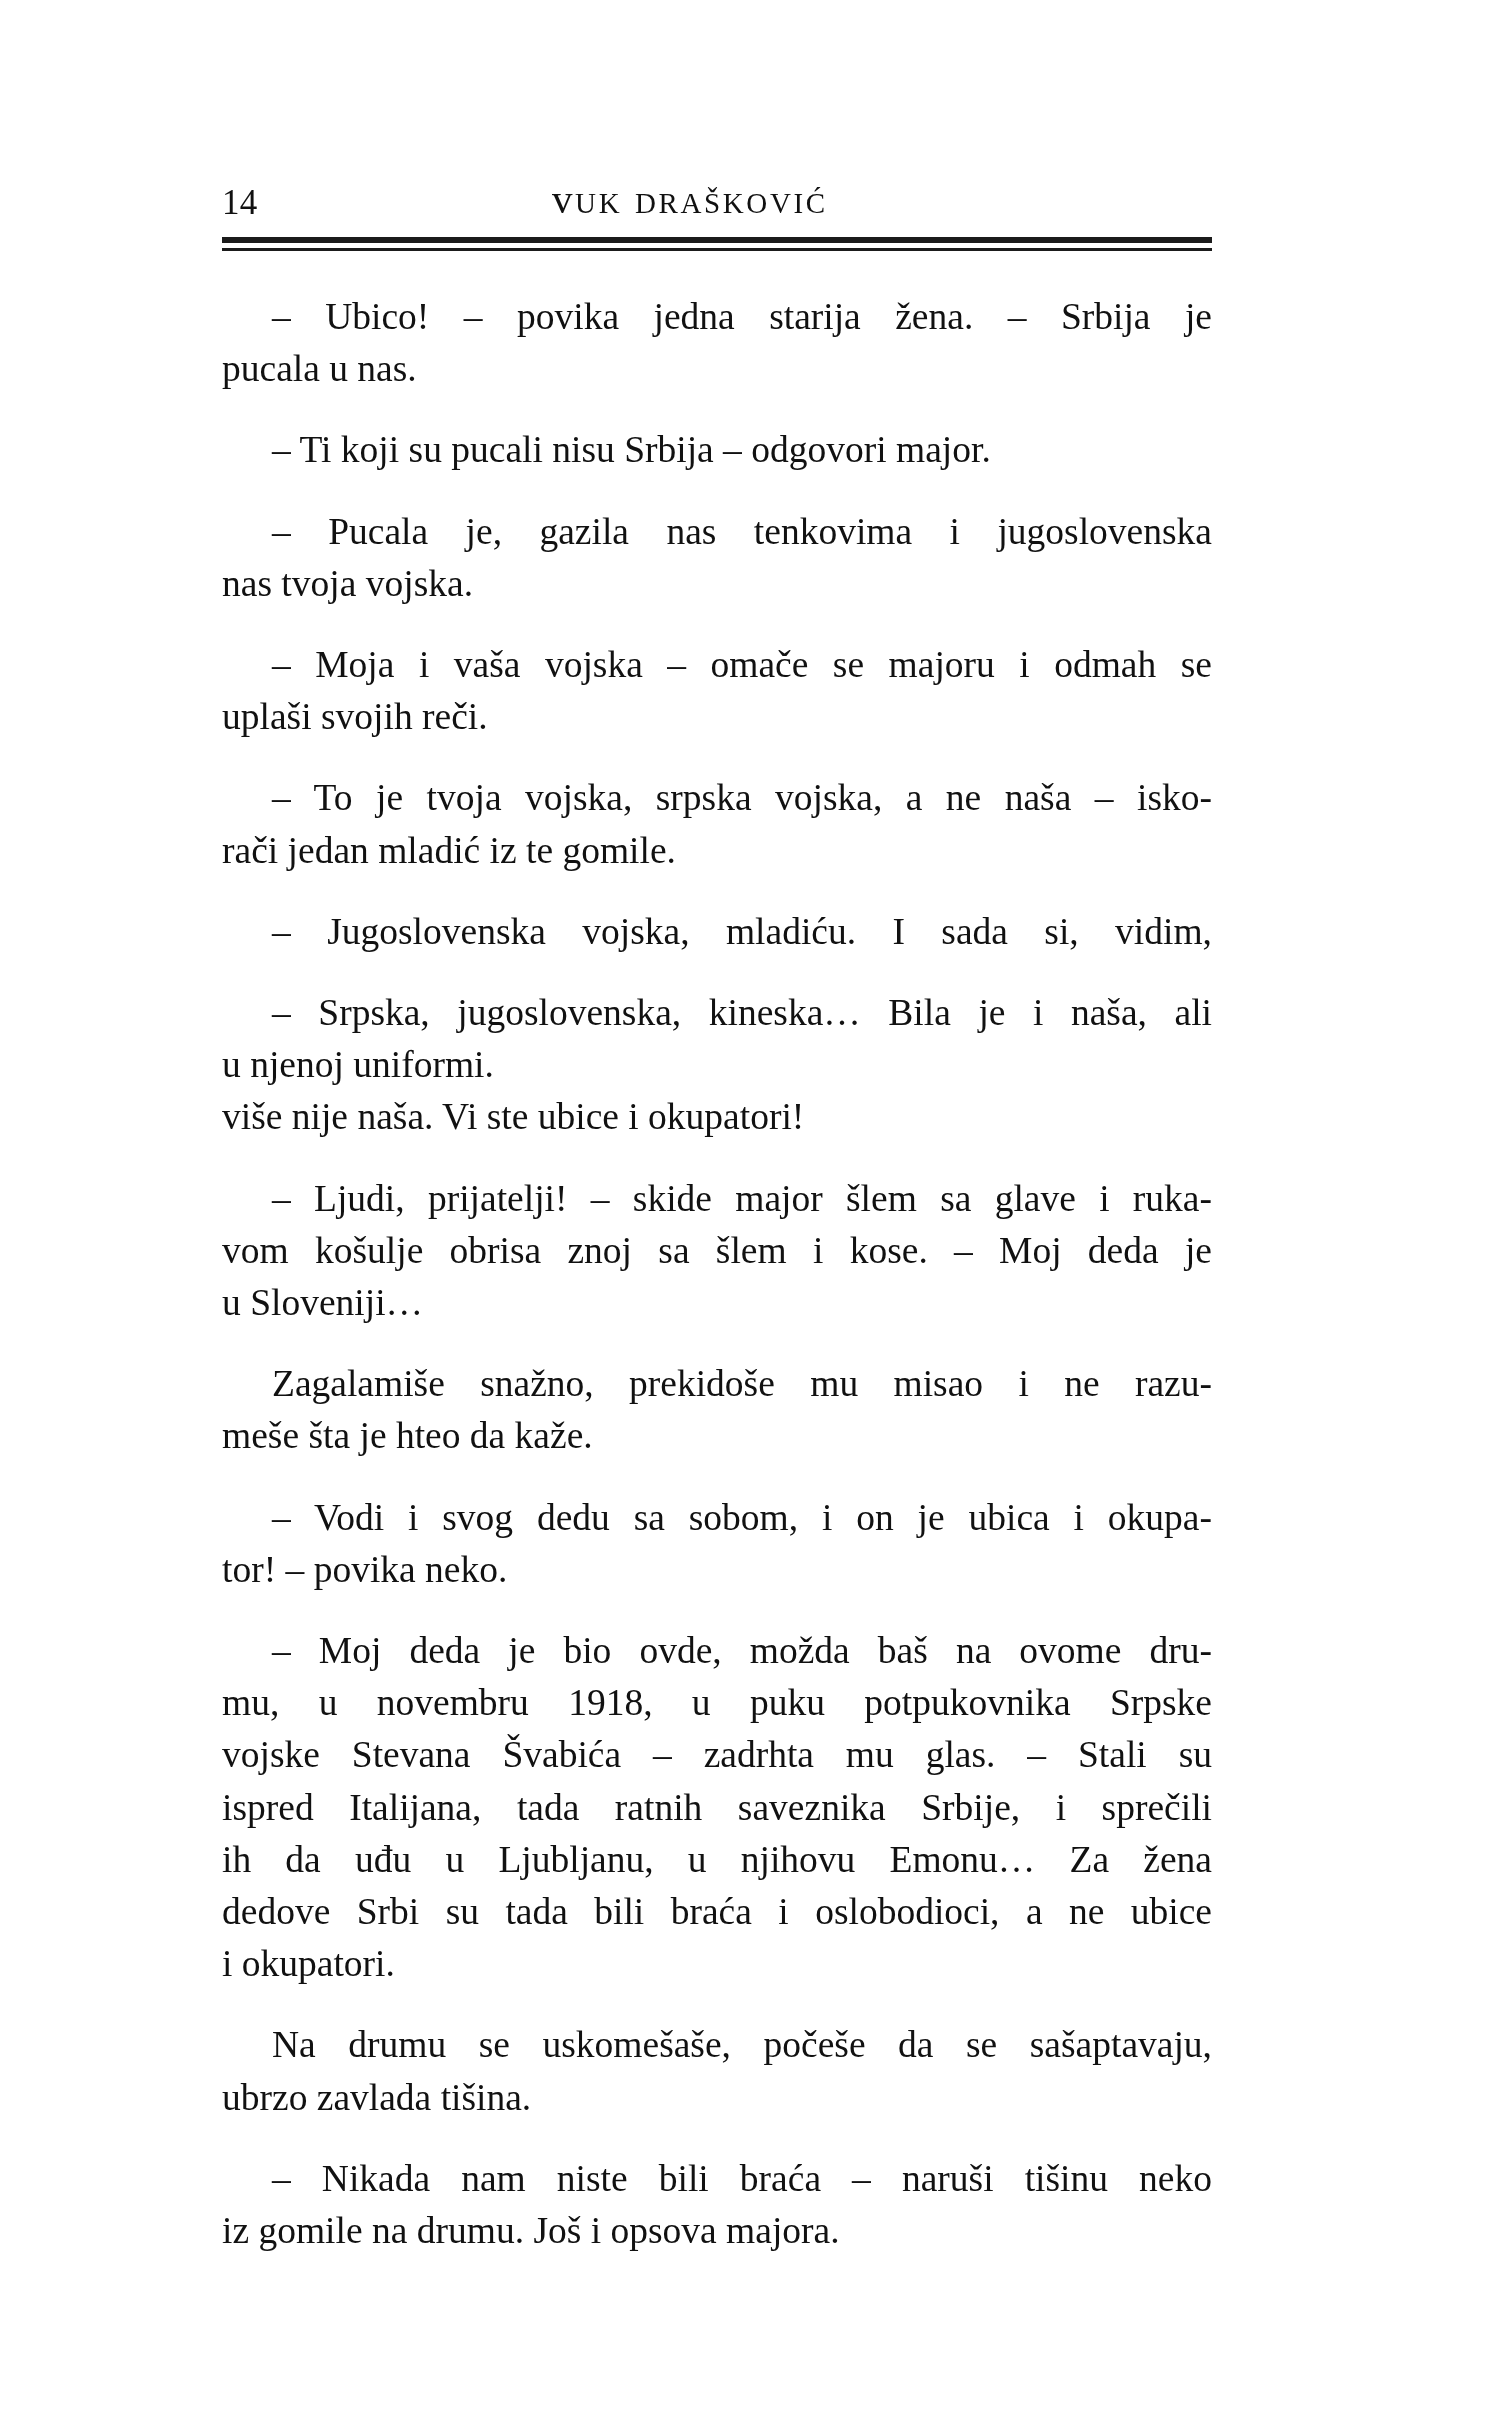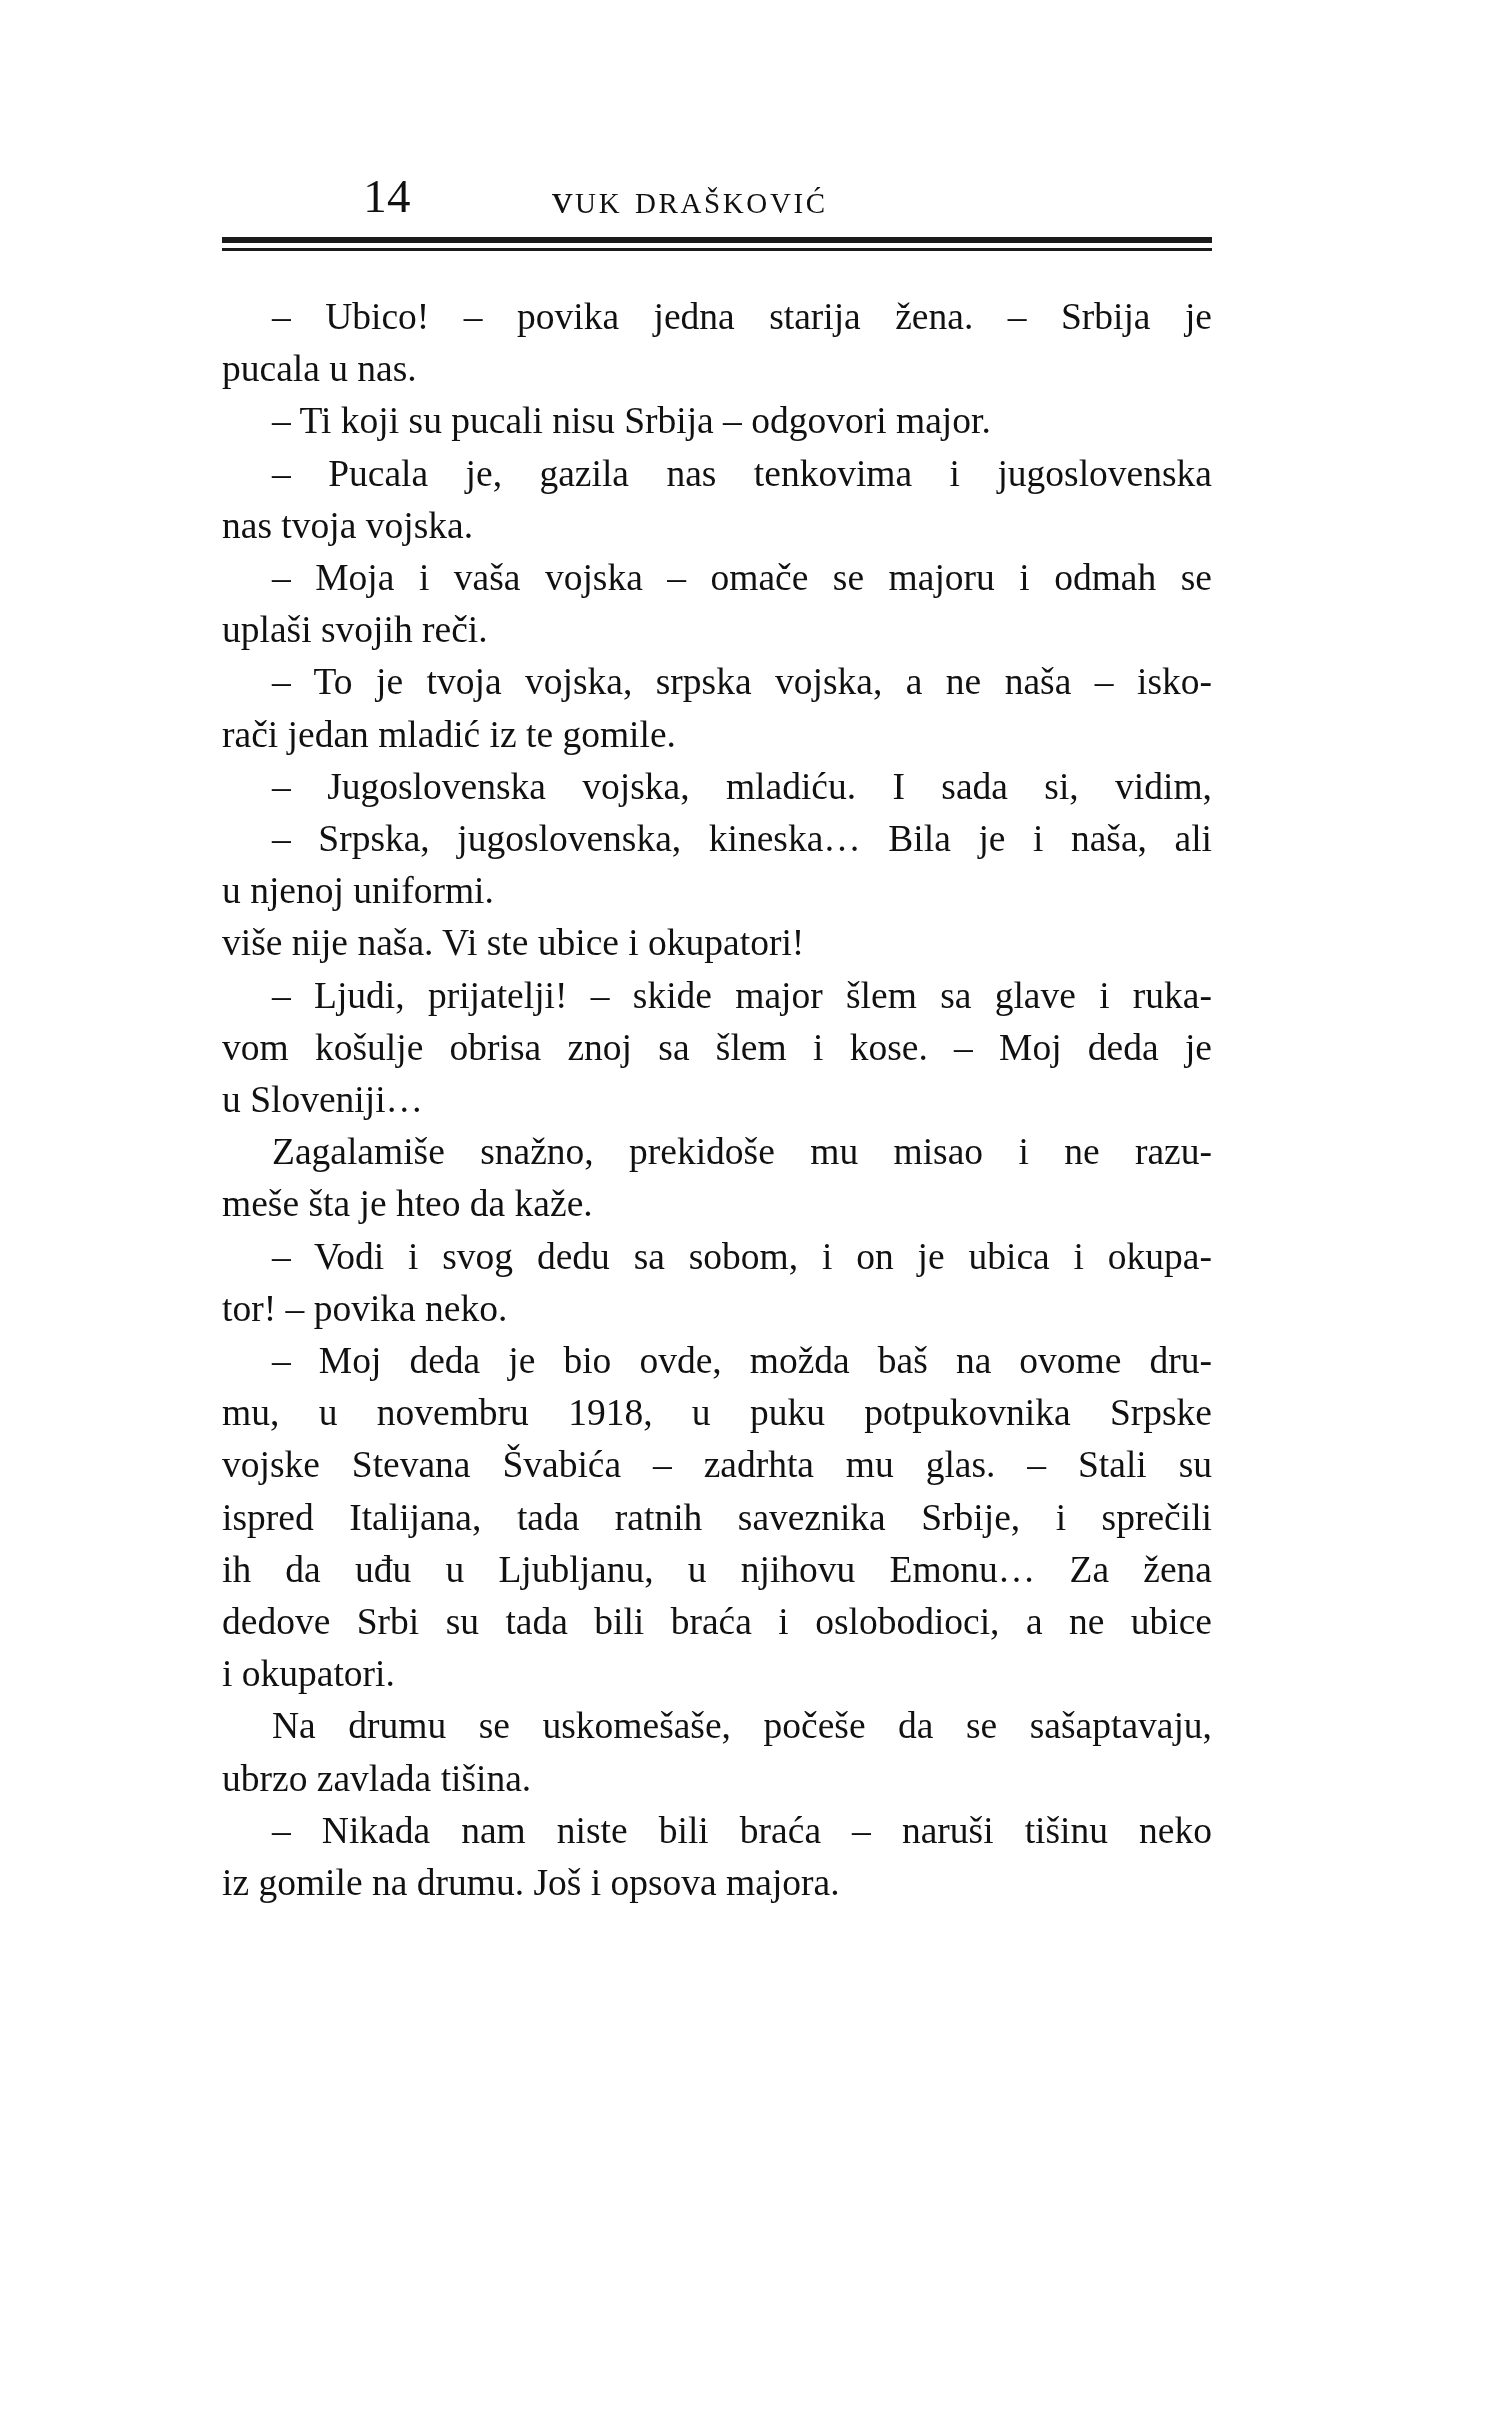--- a/index.html
+++ b/index.html
@@ -31,27 +31,26 @@
   }
 
   
   .running-head {
     position: relative;
     height: 70px;
     display: flex;
     align-items: flex-end;
   }
   .folio {
-    font-size: 47px;
+    font-size: 35px;
     line-height: 1;
     letter-spacing: 0.2px;
     color: #111;
     width: 330px;
     flex: none;
-    text-align: center;
   }
   .head-title {
     font-size: 41px;
     line-height: 1;
     letter-spacing: 2.6px;
     font-variant: small-caps;
     text-transform: lowercase;
     color: #111;
     white-space: nowrap;
   }
@@ -93,20 +92,21 @@
     display: block;
     text-align: justify;
     text-align-last: justify;
     white-space: pre;
   }
   .line.last {
     text-align-last: left;
   }
   .line.indent {
     text-indent: 50px;
+    margin-top: 29px;
   }
 </style>
 </head>
 <body>
 
 <div class="page">
   <div class="content">
 
     <div class="running-head">
       <div class="folio">14</div>

